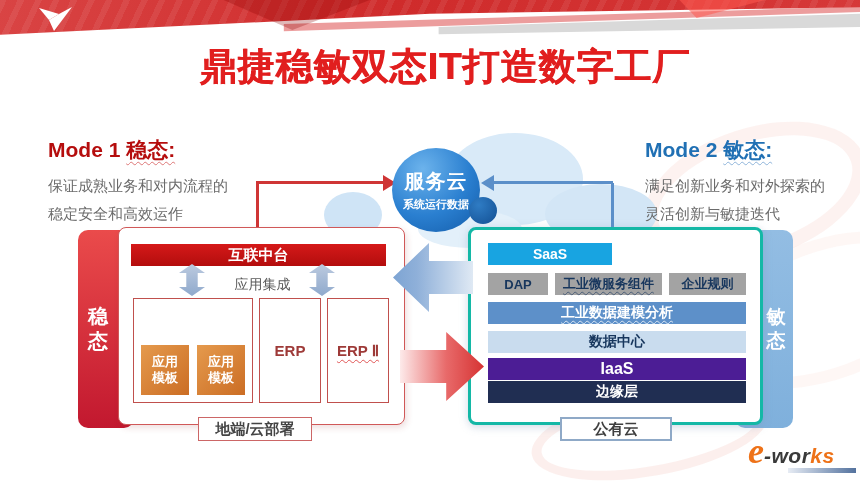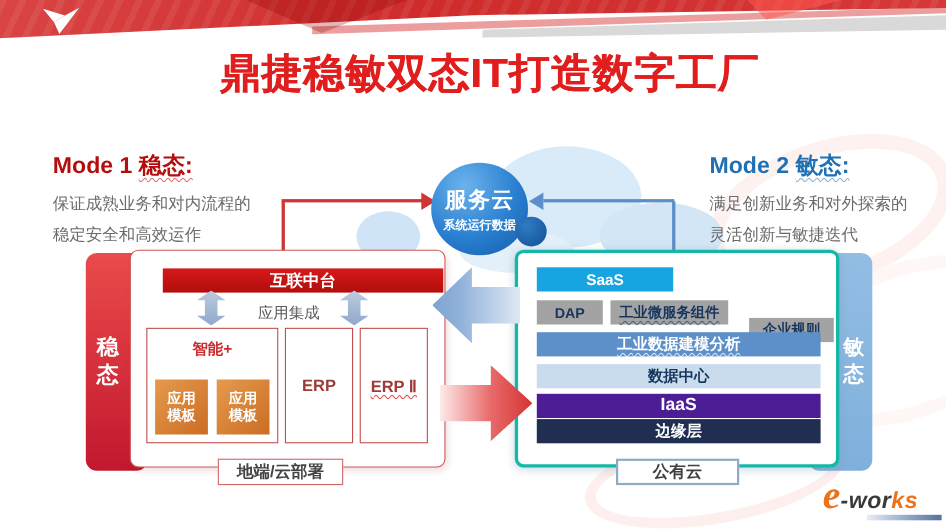--- a/index.html
+++ b/index.html
@@ -88,21 +88,21 @@
     background:linear-gradient(180deg,#ea4b4b,#c2182f); z-index:1; }
   .left-sidebar .vlabel { position:absolute; left:0; top:0; width:40px; height:100%;
     display:flex; align-items:center; justify-content:center; }
   .vchars { width:22px; font-size:20px; font-weight:800; color:#fff; line-height:1.25;
     word-break:break-all; text-align:center; }
   .left-panel { position:absolute; left:118px; top:227px; width:287px; height:198px;
     background:#fff; border:1px solid #d05858; border-radius:8px;
     box-shadow:2px 3px 6px rgba(150,50,50,.15); z-index:2; }
   .hub-bar { position:absolute; left:12px; top:16px; width:255px; height:22px;
     background:linear-gradient(180deg,#d51919,#b30d0d); color:#fff; font-size:15px; font-weight:800;
-    display:flex; align-items:center; justify-content:center;margin-left:17px; }
+    display:flex; align-items:center; justify-content:center; }
   .integration { position:absolute; left:40px; top:48px; width:207px; text-align:center;
     font-size:14px; color:#5a5a5a; }
   .updown { position:absolute; width:26px; height:32px; z-index:3;
     background:linear-gradient(to bottom,#bccadf,#8fa9cc);
     clip-path:polygon(50% 0, 100% 28%, 72% 28%, 72% 72%, 100% 72%, 50% 100%, 0 72%, 28% 72%, 28% 28%, 0 28%); }
   .updown.u1 { left:179px; top:264px; }
   .updown.u2 { left:309px; top:264px; }
   .smart-box { position:absolute; left:14px; top:70px; width:120px; height:105px;
     border:1px solid #c0504d; background:#fff; }
   .smart-title { position:absolute; left:0; top:10px; width:100%; text-align:center;
@@ -136,21 +136,21 @@
     font-weight:800; }
   .chip-cyan { background:#18a4e1; color:#fff; font-size:14px; }
   .chip-light { background:#a3a3a3; color:#17365d; font-size:13px; }
   .chip-mid { background:#5d90c9; color:#fff; font-size:14px; }
   .chip-pale { background:#c9dcee; color:#17365d; font-size:14px; }
   .chip-strong { background:#4c1d95; color:#fff; font-size:16px; }
   .chip-navy { background:#202e52; color:#fff; font-size:14px; }
   .wavy-white { text-decoration:underline wavy rgba(255,255,255,.75); text-decoration-thickness:1px; text-underline-offset:3px; }
   .wavy-navy { text-decoration:underline wavy rgba(23,54,93,.6); text-decoration-thickness:1px; text-underline-offset:3px; }
   .r1a { left:17px; top:13px; width:124px; } .r1b { left:149px; top:13px; width:126px; }
-  .r2a { left:17px; top:43px; width:60px; } .r2b { left:84px; top:43px; width:107px; } .r2c { left:198px; top:59px; width:77px;margin-left:12px; }
+  .r2a { left:17px; top:43px; width:60px; } .r2b { left:84px; top:43px; width:107px; } .r2c { left:198px; top:43px; width:77px; }
   .r3 { left:17px; top:72px; width:258px; }
   .r4 { left:17px; top:101px; width:258px; }
   .r5 { left:17px; top:128px; width:258px; }
   .r6 { left:17px; top:151px; width:258px; }
 
   
   .eworks { position:absolute; left:748px; top:436px; width:112px; height:40px; z-index:6;
     font-style:italic; }
   .ew-row { position:absolute; left:0; bottom:8px; display:flex; align-items:baseline; }
   .ew-e { font-family:"Liberation Serif", serif; font-weight:900; font-size:36px; color:#ee7218; line-height:.8; }
@@ -221,21 +221,20 @@
 
   <div class="left-sidebar">
     <div class="vlabel">
       <div class="vchars">稳态</div>
     </div>
   </div>
   <div class="left-panel">
     <div class="hub-bar">互联中台</div>
     <div class="integration">应用集成</div>
     <div class="smart-box">
-      <div class="smart-title">智能+</div>
       <div class="tmpl t1">
           <div class="tmpl-text">应用模板</div>
         </div>
       <div class="tmpl t2">
           <div class="tmpl-text">应用模板</div>
         </div>
     </div>
     <div class="erp-box b1">ERP</div>
     <div class="erp-box b2">
         <span class="wavy-red">ERP Ⅱ</span>

